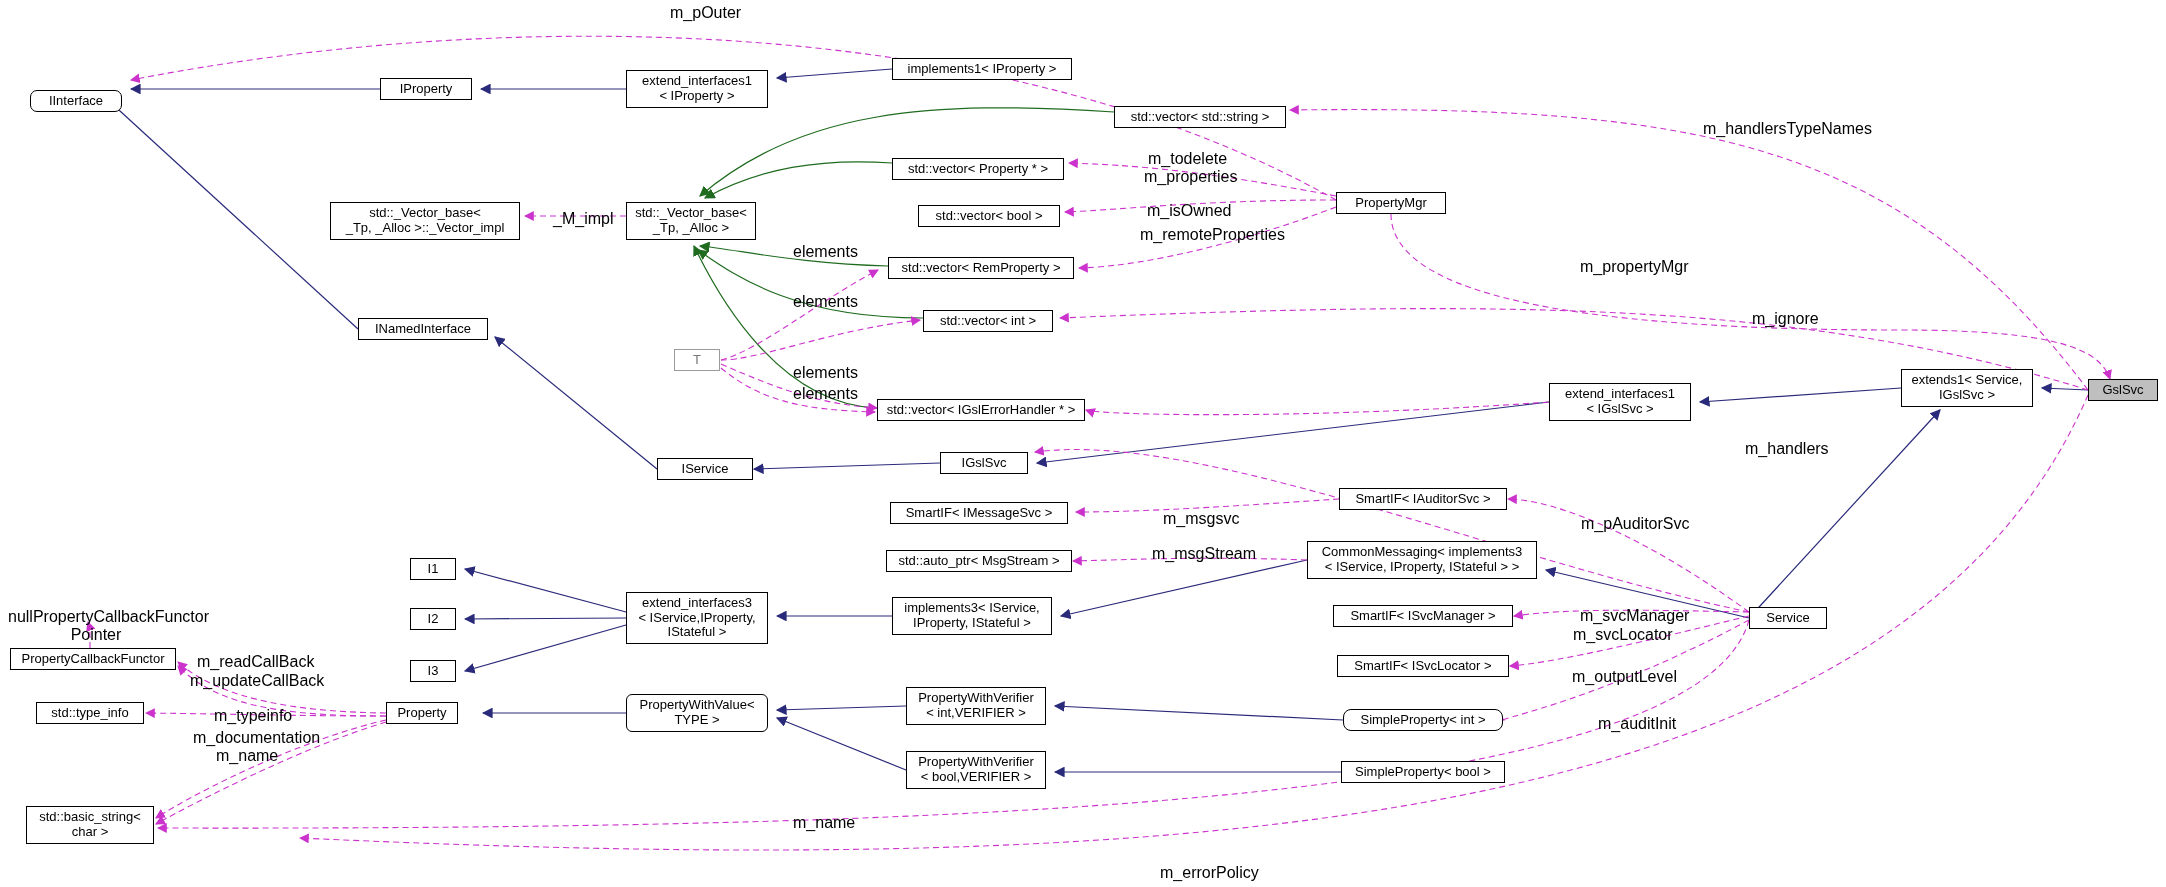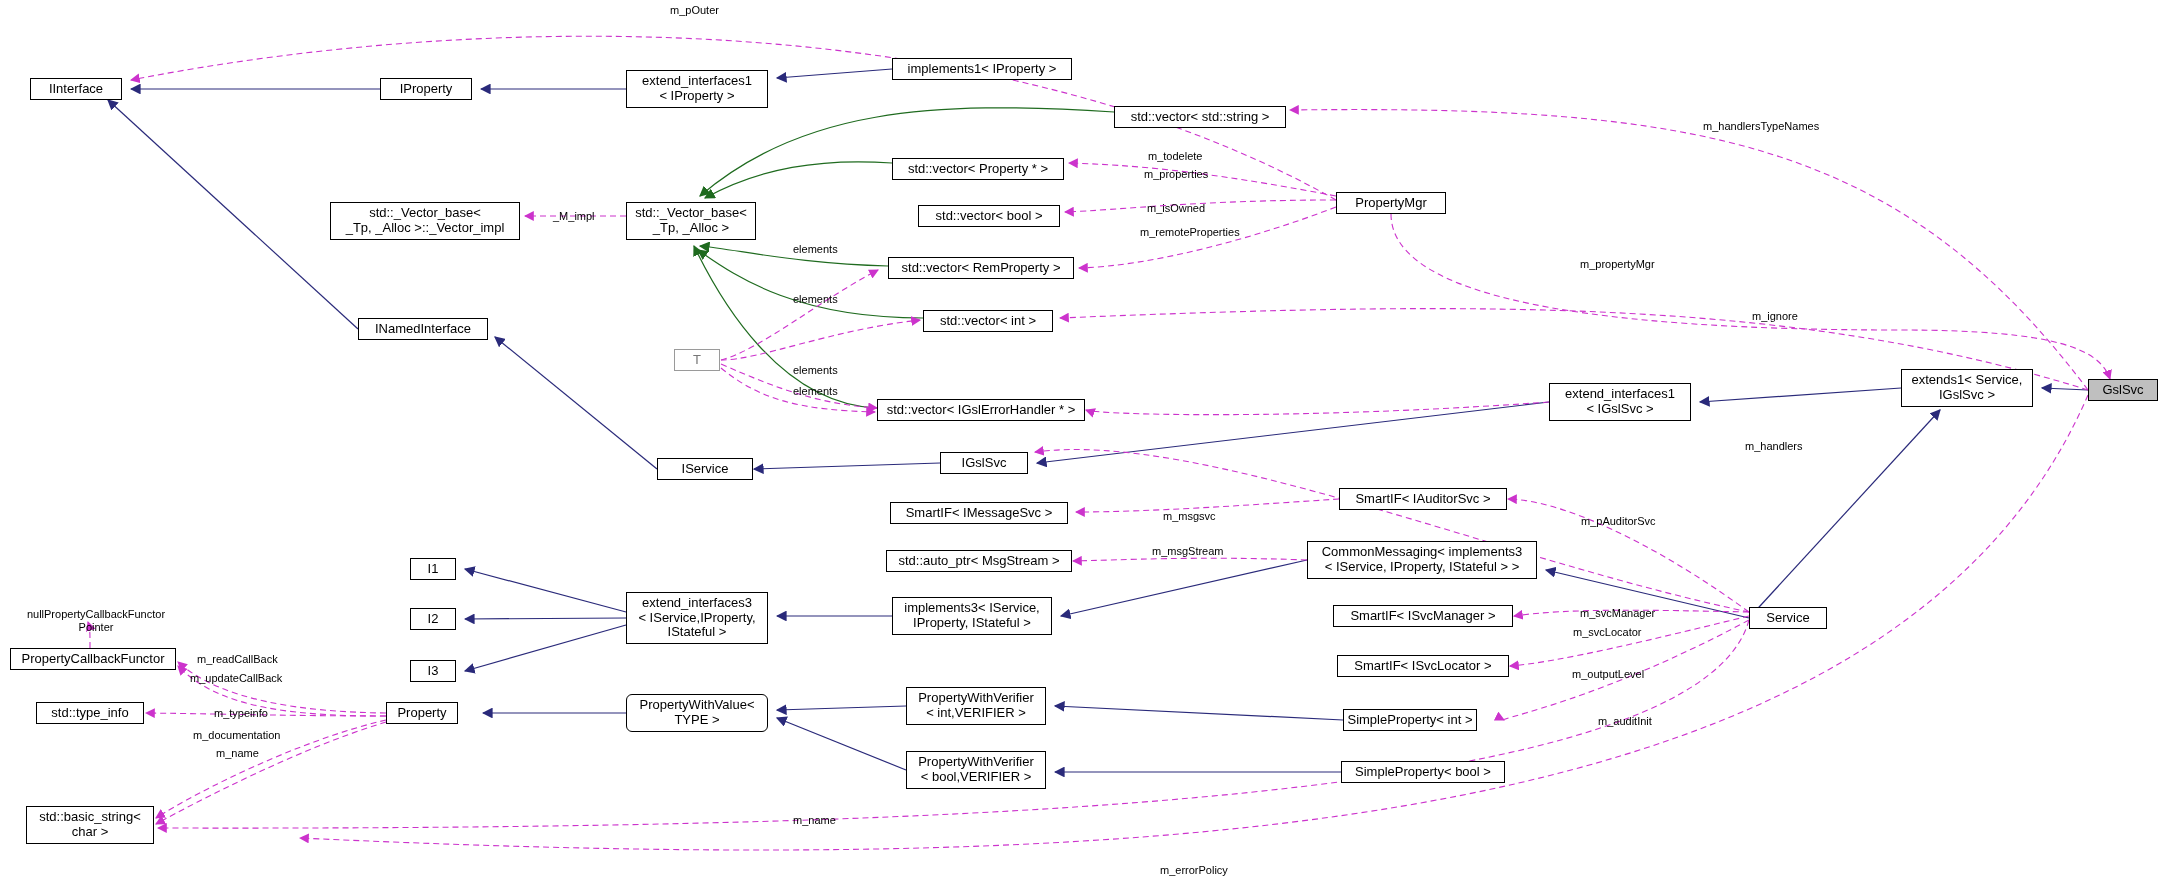--- a/index.html
+++ b/index.html
@@ -3,21 +3,21 @@
 <meta charset="utf-8">
 <style>
   html,body{margin:0;padding:0;background:#ffffff;}
   body{font-family:"Liberation Sans", sans-serif;}
   #canvas{position:relative;width:2166px;height:887px;overflow:hidden;background:#fff;}
   .node{position:absolute;box-sizing:border-box;border:1px solid #000;background:#fff;
         font-size:13px;color:#000;display:flex;align-items:center;justify-content:center;
         text-align:center;line-height:1.15;padding:1px 3px;white-space:pre;}
   .node.gray{background:#bfbfbf;}
   .node.nofill{border:1px solid #9a9a9a;}
-  .label{position:absolute;font-size:11px;color:#000;white-space:pre;text-align:center;line-height:1.15;}
+  .label{position:absolute;font-size:16px;color:#000;white-space:pre;text-align:center;line-height:1.15;}
   svg.edges{position:absolute;left:0;top:0;width:2166px;height:887px;pointer-events:none;}
 </style>
 </head>
 <body>
 
 <div id="canvas">
   <svg class="edges" viewBox="0 0 2166 887">
     <defs>
       <marker id="arrNavy" markerWidth="9" markerHeight="9" refX="8" refY="4.5" orient="auto">
         <path d="M0,0 L9,4.5 L0,9 z" fill="#2a2a7a"></path>
@@ -88,21 +88,21 @@
       <path d="M386,716 C300,716 220,710 178,666"></path>
       <path d="M90,648 C90,632 90,628 88,622"></path>
       <path d="M386,716 C300,716 230,714 146,713"></path>
       <path d="M386,720 C300,740 200,790 156,818"></path>
       <path d="M386,722 C300,748 200,800 156,824"></path>
       <path d="M2088,395 C1900,830 1200,880 300,838"></path>
       <path d="M1749,620 C1700,800 1000,830 158,828"></path>
     </g>
   </svg>
 
-  <div class="node" style="left:30px;top:78px;width:92px;height:22px;">IInterface</div>
+  <div class="node" style="left:30px;top:90px;width:92px;height:22px;border-radius:7px;">IInterface</div>
   <div class="node" style="left:380px;top:78px;width:92px;height:22px;">IProperty</div>
   <div class="node" style="left:626px;top:70px;width:142px;height:38px;">extend_interfaces1
 &lt; IProperty &gt;</div>
   <div class="node" style="left:892px;top:58px;width:180px;height:22px;">implements1&lt; IProperty &gt;</div>
   <div class="node" style="left:1114px;top:106px;width:172px;height:22px;">std::vector&lt; std::string &gt;</div>
   <div class="node" style="left:892px;top:158px;width:172px;height:22px;">std::vector&lt; Property * &gt;</div>
   <div class="node" style="left:330px;top:202px;width:190px;height:38px;">std::_Vector_base&lt;
 _Tp, _Alloc &gt;::_Vector_impl</div>
   <div class="node" style="left:626px;top:202px;width:130px;height:38px;">std::_Vector_base&lt;
 _Tp, _Alloc &gt;</div>
@@ -136,21 +136,21 @@
   <div class="node" style="left:1749px;top:607px;width:78px;height:22px;">Service</div>
   <div class="node" style="left:1333px;top:605px;width:180px;height:22px;">SmartIF&lt; ISvcManager &gt;</div>
   <div class="node" style="left:1337px;top:655px;width:172px;height:22px;">SmartIF&lt; ISvcLocator &gt;</div>
   <div class="node" style="left:10px;top:648px;width:166px;height:22px;">PropertyCallbackFunctor</div>
   <div class="node" style="left:36px;top:702px;width:108px;height:22px;">std::type_info</div>
   <div class="node" style="left:386px;top:702px;width:72px;height:22px;">Property</div>
   <div class="node" style="left:626px;top:694px;width:142px;height:38px;border-radius:6px;">PropertyWithValue&lt;
 TYPE &gt;</div>
   <div class="node" style="left:906px;top:687px;width:140px;height:38px;">PropertyWithVerifier
 &lt; int,VERIFIER &gt;</div>
-  <div class="node" style="left:1343px;top:709px;width:134px;height:22px;">SimpleProperty&lt; int &gt;</div>
+  <div class="node" style="left:1343px;top:709px;width:160px;height:22px;border-radius:8px;">SimpleProperty&lt; int &gt;</div>
   <div class="node" style="left:906px;top:751px;width:140px;height:38px;">PropertyWithVerifier
 &lt; bool,VERIFIER &gt;</div>
   <div class="node" style="left:1341px;top:761px;width:164px;height:22px;">SimpleProperty&lt; bool &gt;</div>
   <div class="node" style="left:26px;top:806px;width:128px;height:38px;">std::basic_string&lt;
 char &gt;</div>
 
   <div class="label" style="left:670px;top:4px;">m_pOuter</div>
   <div class="label" style="left:1703px;top:120px;">m_handlersTypeNames</div>
   <div class="label" style="left:1148px;top:150px;">m_todelete</div>
   <div class="label" style="left:1144px;top:168px;">m_properties</div>

